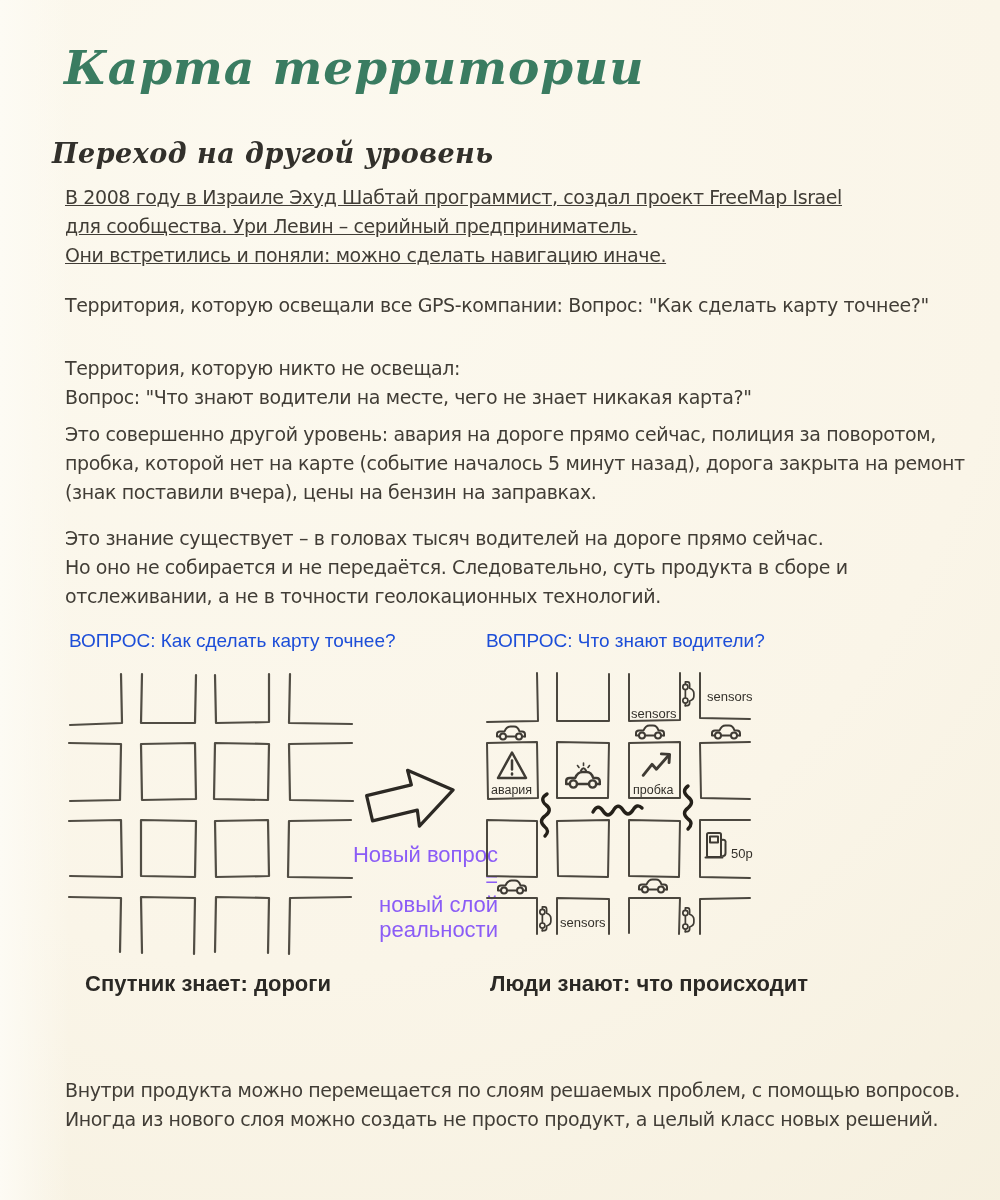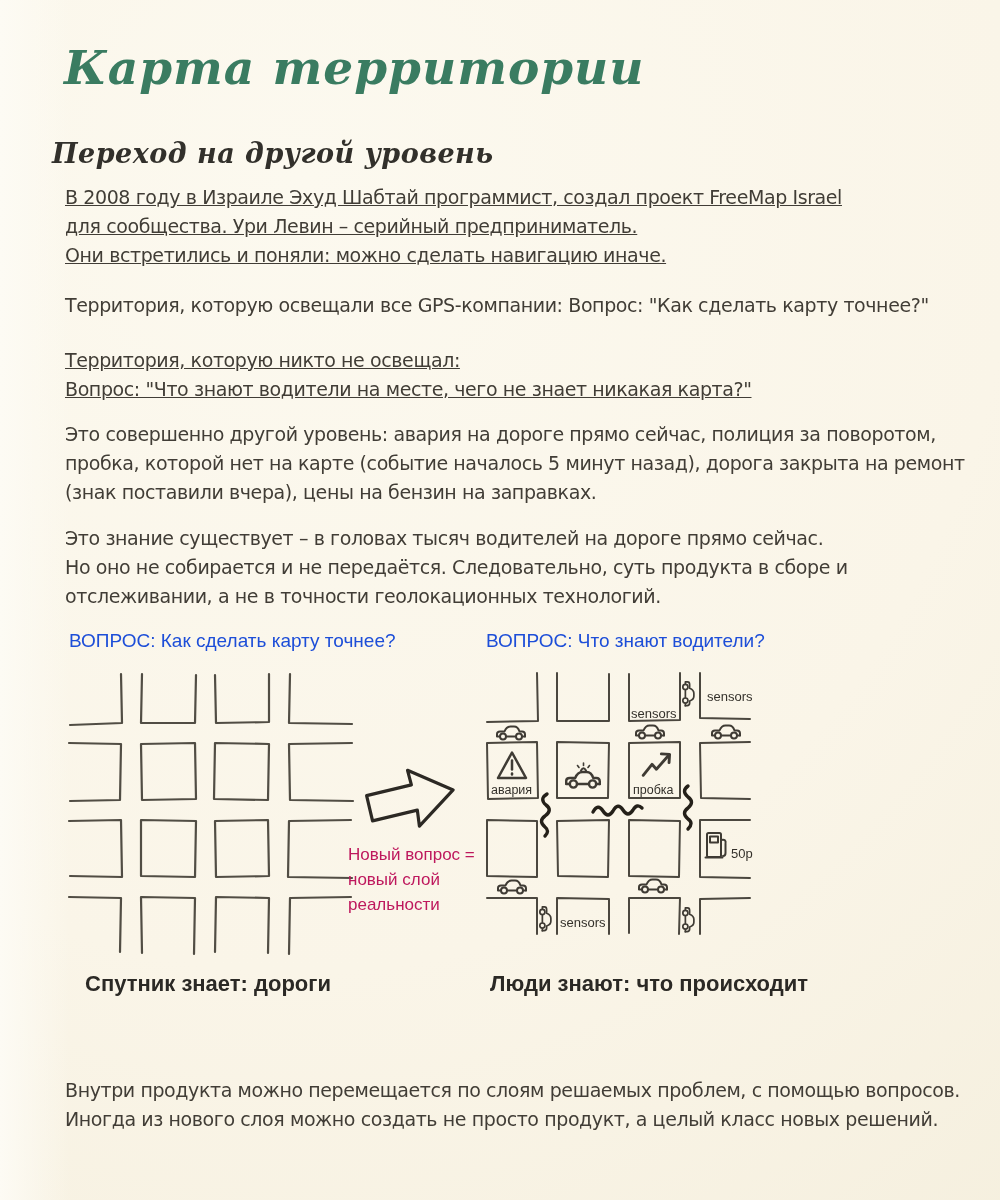--- a/index.html
+++ b/index.html
@@ -18,21 +18,21 @@
     font-size:47px;letter-spacing:1px;color:#3a7c61;
   }
   .subtitle{
     font-family:"DejaVu Serif",serif;font-style:italic;font-weight:700;
     font-size:27px;letter-spacing:.5px;color:#32302b;
   }
   .para{font-family:"DejaVu Sans",sans-serif;font-size:19px;letter-spacing:-.4px;
     color:#413d36;line-height:29px;white-space:nowrap;}
   .question{font-size:19px;font-weight:500;color:#1d4ed8;letter-spacing:0;}
   .caption{font-size:22px;font-weight:600;color:#2b2925;letter-spacing:0;}
-  .arrowcap{font-size:17px;line-height:25px;color:#be185d;text-align:left;}
+  .arrowcap{font-size:22px;line-height:25px;color:#8b5cf6;text-align:right;}
   svg text{font-family:"Liberation Sans",sans-serif;fill:#34312b;}
   .stroke{fill:none;stroke:#514d44;stroke-width:2.2;stroke-linecap:round;stroke-linejoin:round;}
   .stroke-r{fill:none;stroke:#4b473f;stroke-width:2;stroke-linecap:round;stroke-linejoin:round;}
   .squig{fill:none;stroke:#242019;stroke-width:3.4;stroke-linecap:round;stroke-linejoin:round;}
 </style>
 </head>
 <body>
 
 <div class="canvas">
 
@@ -42,21 +42,21 @@
   <div class="abs para" style="left:65px;top:183px;text-decoration:underline;">
     <div>В 2008 году в Израиле Эхуд Шабтай программист, создал проект FreeMap Israel</div>
     <div>для сообщества. Ури Левин – серийный предприниматель.</div>
     <div>Они встретились и поняли: можно сделать навигацию иначе.</div>
   </div>
 
   <div class="abs para" style="left:65px;top:291px;">
     <div>Территория, которую освещали все GPS-компании: Вопрос: "Как сделать карту точнее?"</div>
   </div>
 
-  <div class="abs para" style="left:65px;top:346px;text-decoration:underline;">
+  <div class="abs para" style="left:65px;top:354px;">
     <div>Территория, которую никто не освещал:</div>
     <div>Вопрос: "Что знают водители на месте, чего не знает никакая карта?"</div>
   </div>
 
   <div class="abs para" style="left:65px;top:420px;">
     <div>Это совершенно другой уровень: авария на дороге прямо сейчас, полиция за поворотом,</div>
     <div>пробка, которой нет на карте (событие началось 5 минут назад), дорога закрыта на ремонт</div>
     <div>(знак поставили вчера), цены на бензин на заправках.</div>
   </div>
 

